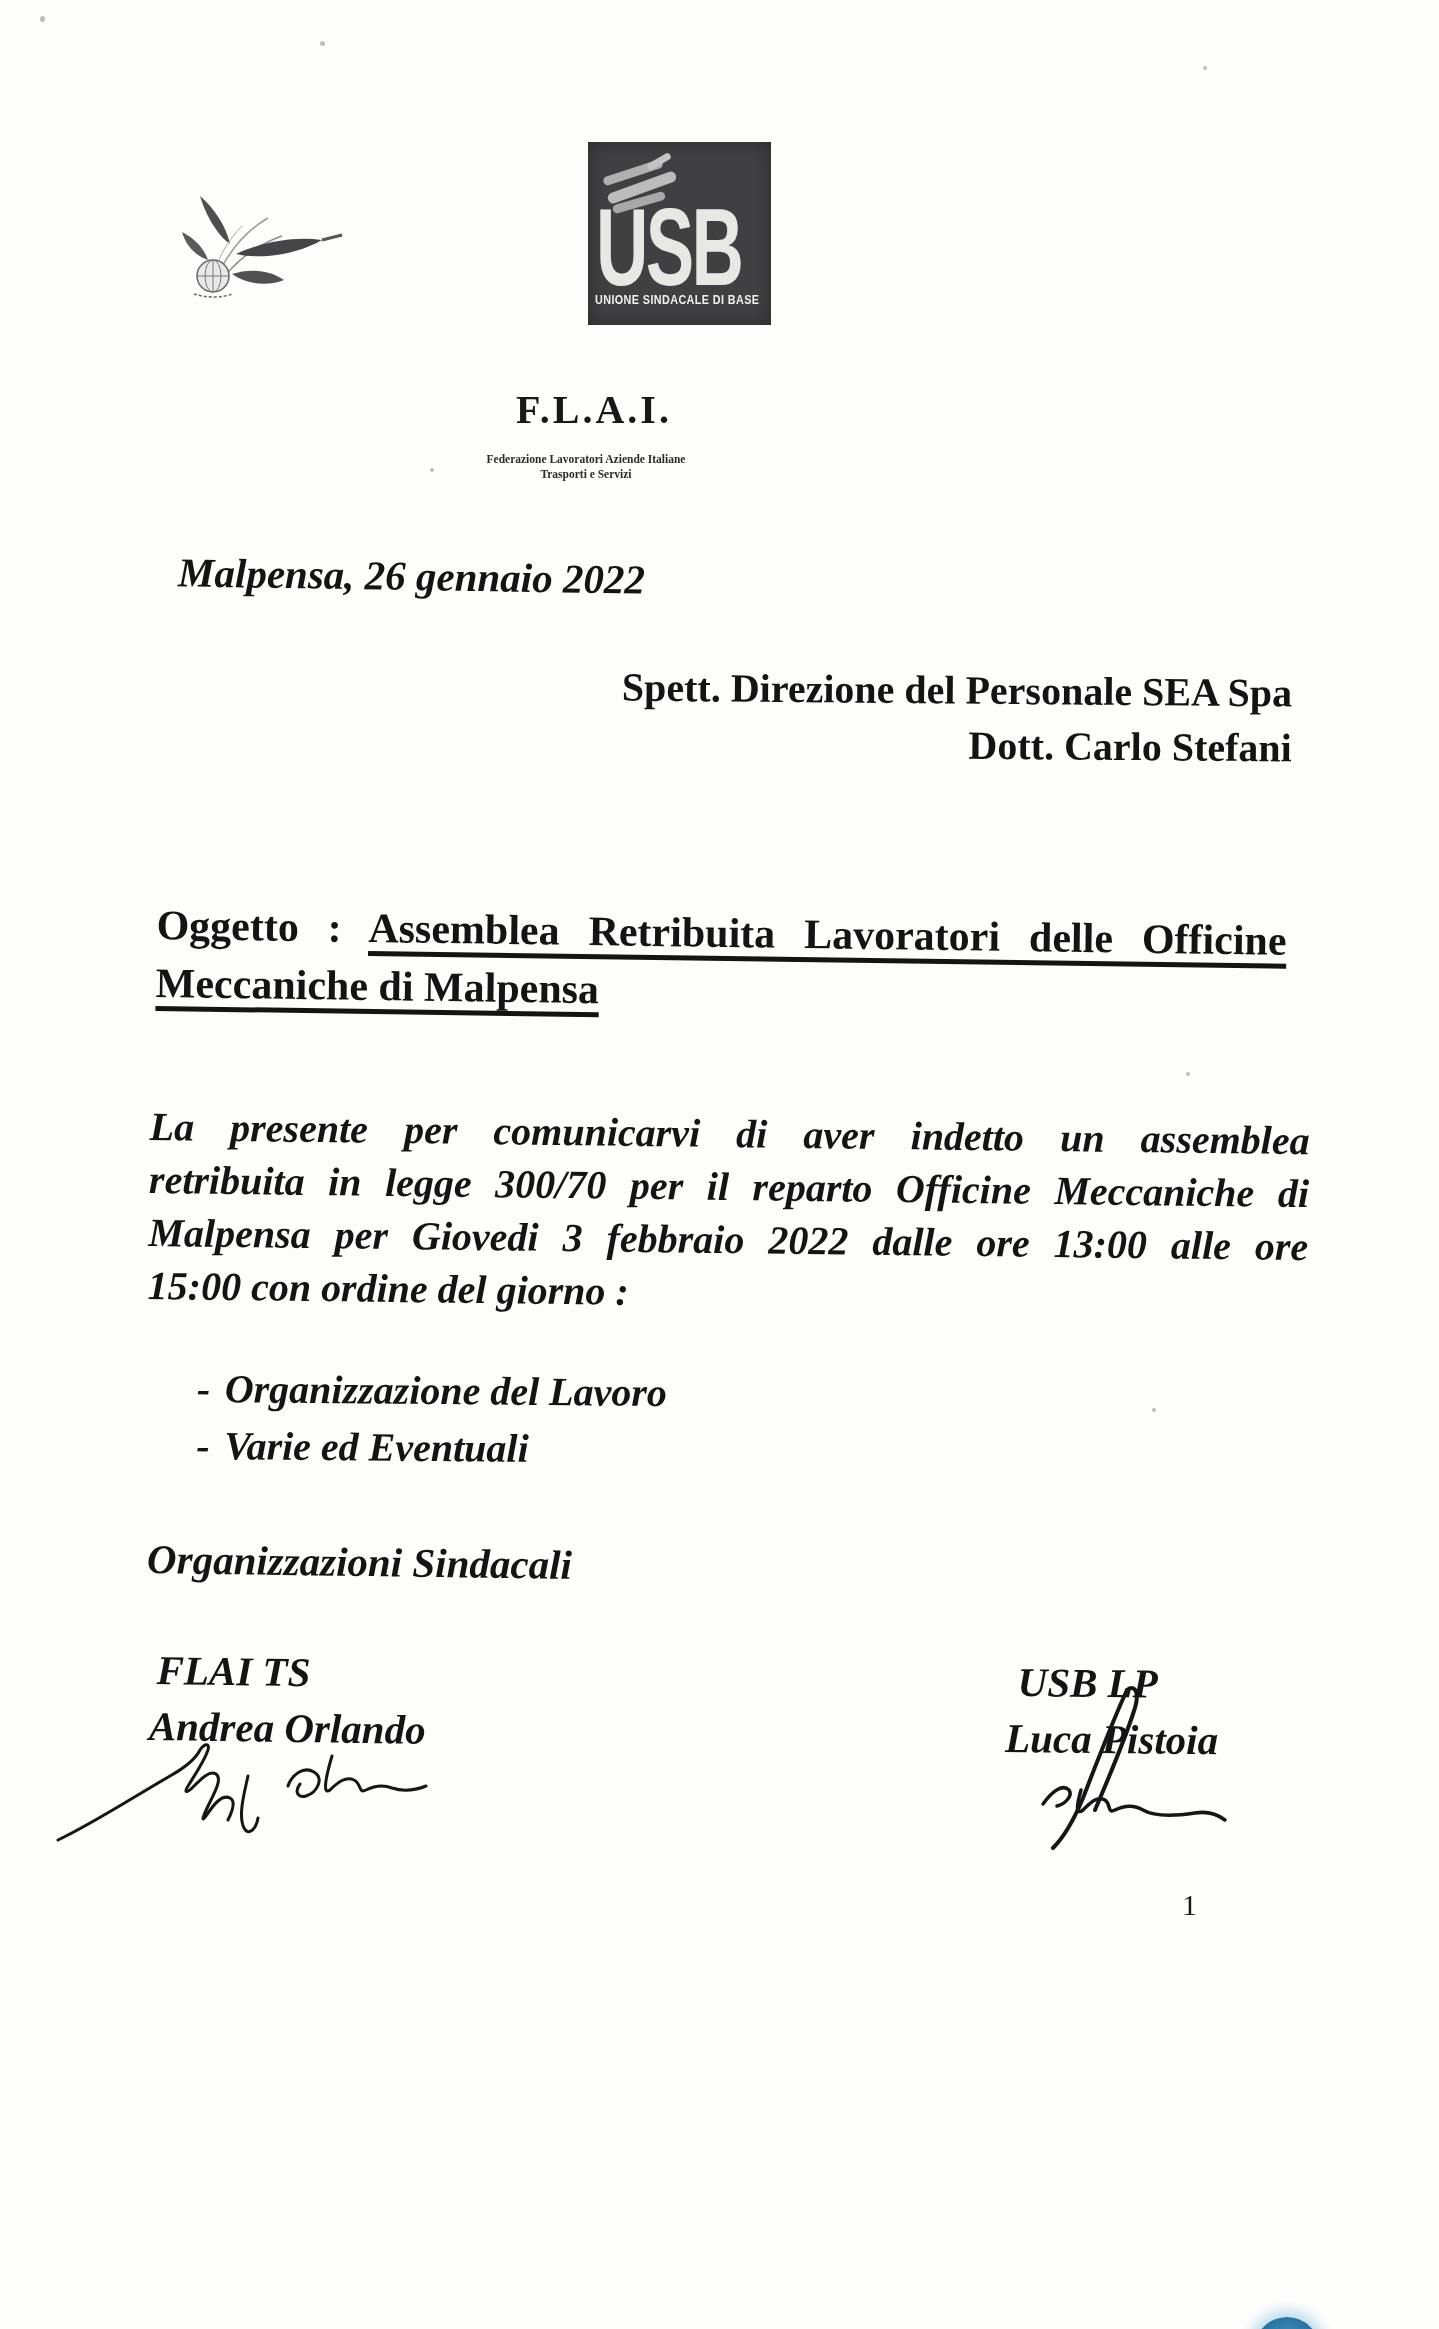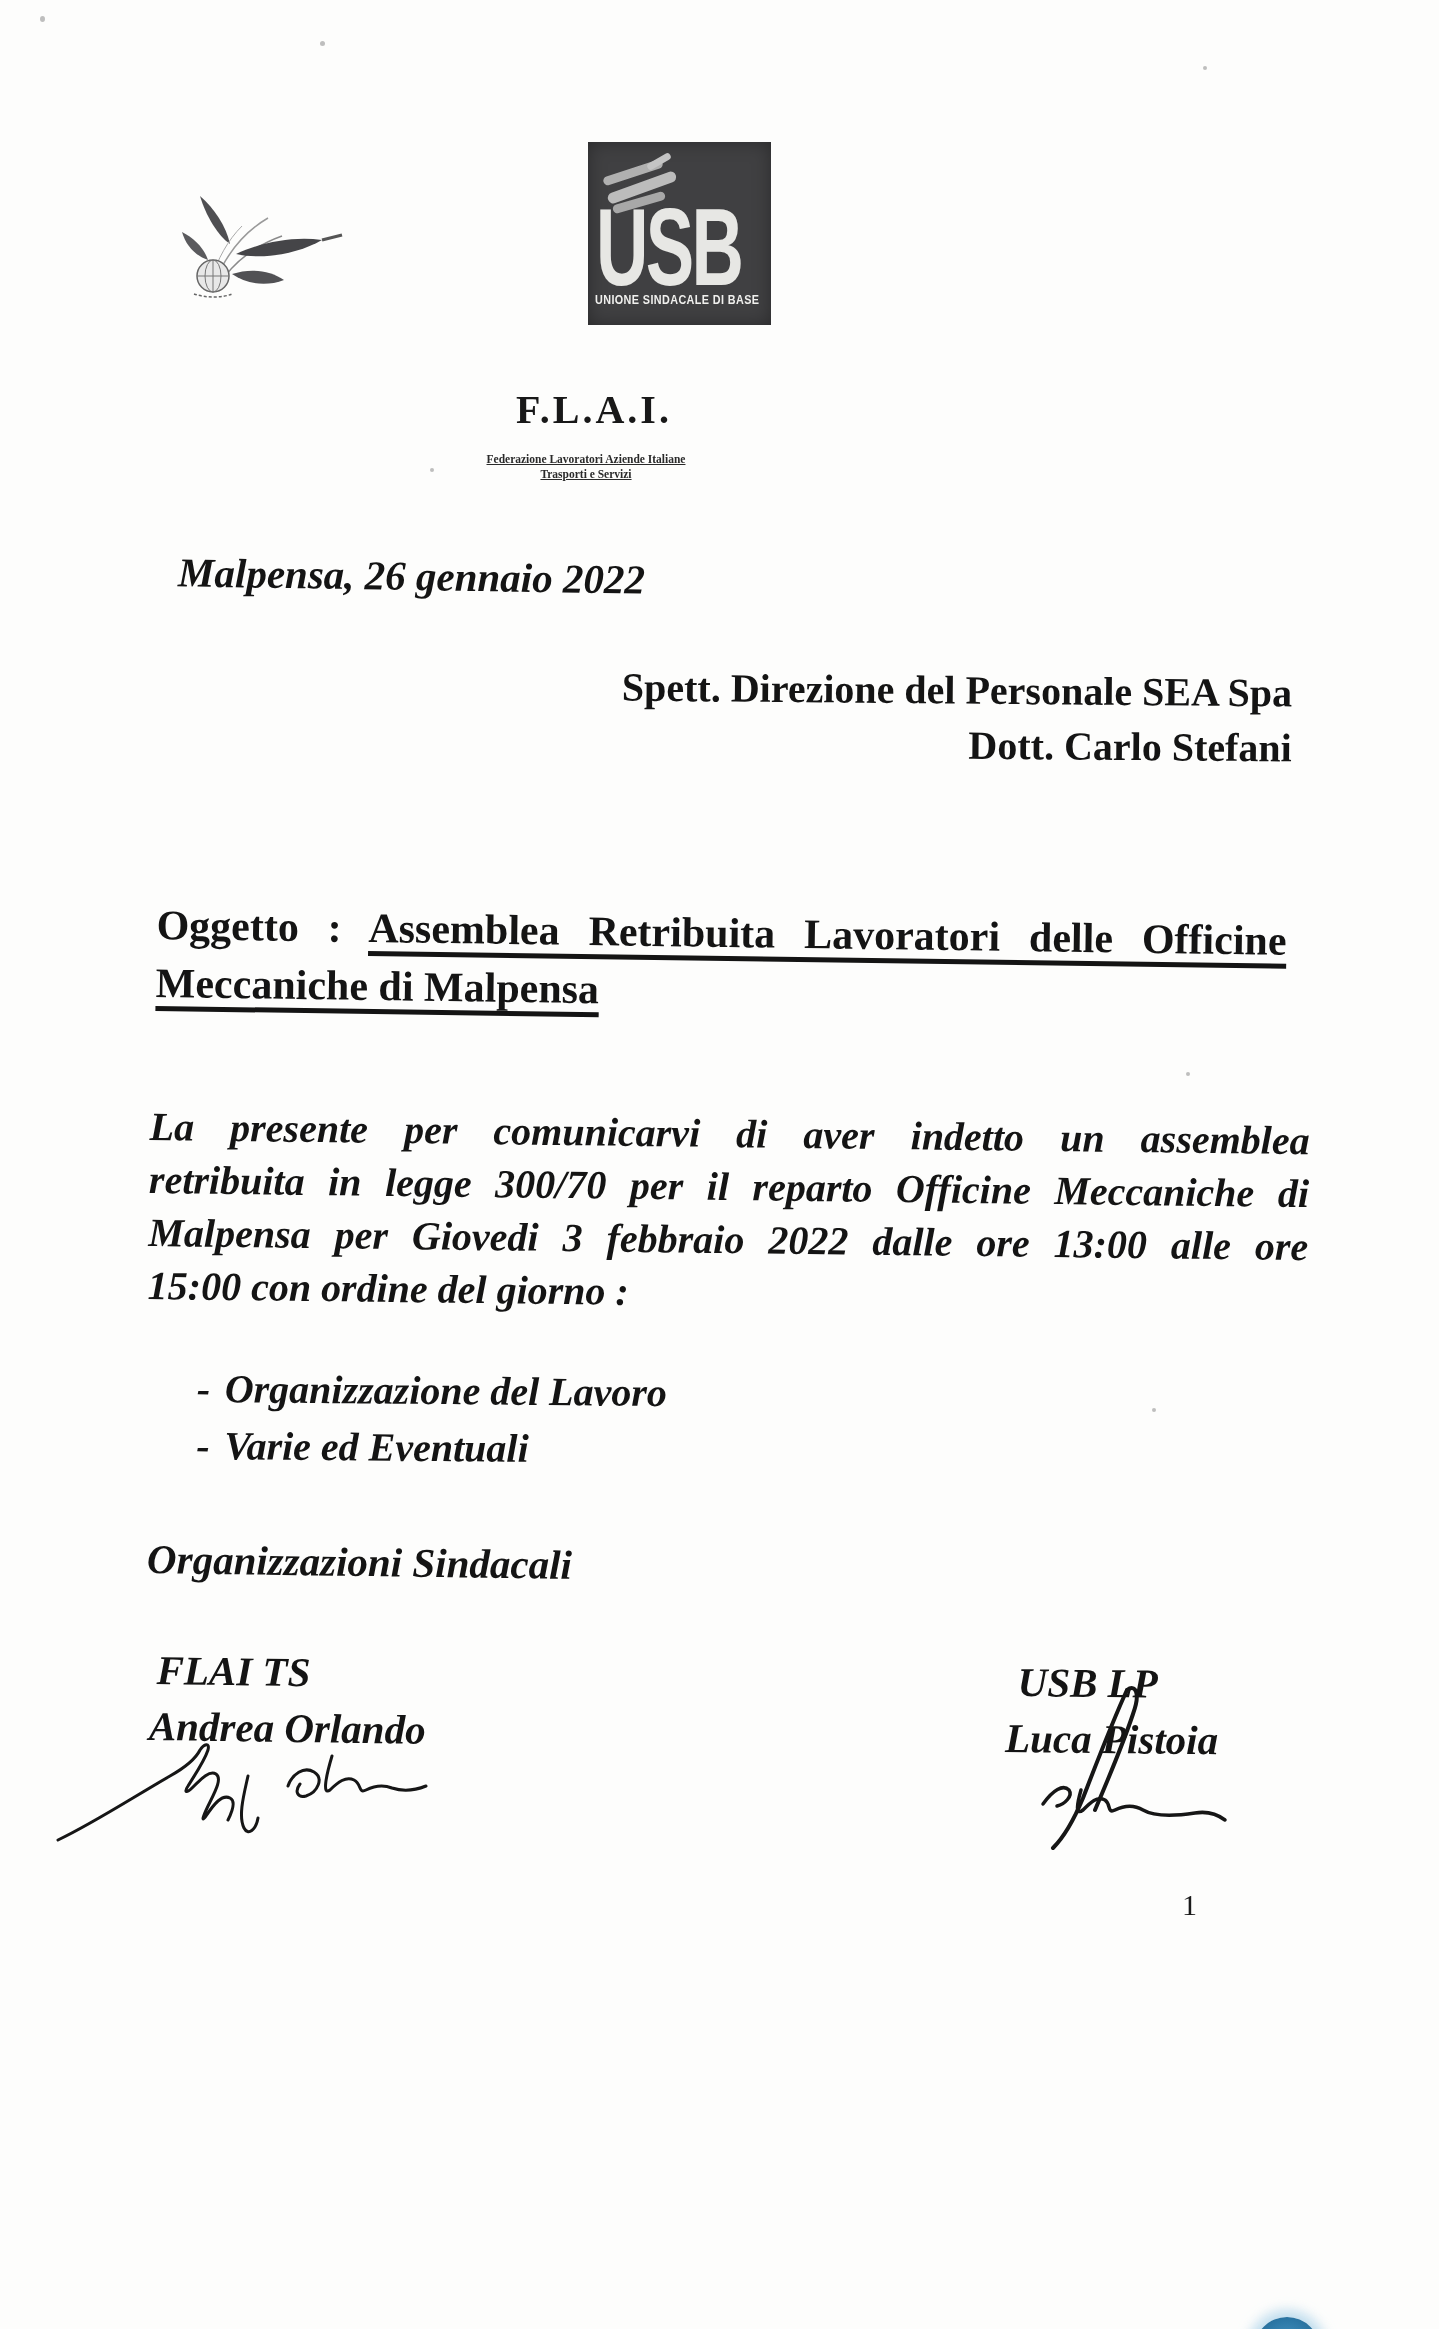--- a/index.html
+++ b/index.html
@@ -11,21 +11,21 @@
   .abs{position:absolute;}
 
   
   .flai-logo{left:168px;top:186px;width:360px;height:130px;}
   .flai-acronym{
     left:348px;top:200px;font-size:40px;font-weight:bold;letter-spacing:3px;
     color:#181818;white-space:nowrap;
   }
   .flai-sub{
     left:308px;top:266px;width:220px;text-align:center;
-    font-size:11.5px;line-height:15px;color:#2a2a2a;font-weight:600;text-decoration:underline;
+    font-size:11.5px;line-height:15px;color:#2a2a2a;font-weight:600;
   }
   .usb-box{
     left:588px;top:142px;width:183px;height:183px;background:#404042;
     box-shadow:inset 0 0 18px rgba(0,0,0,.35);
   }
   .usb-stroke{position:absolute;border-radius:6px;}
   .usb-word{
     position:absolute;left:8px;top:50px;font-family:"Liberation Sans",sans-serif;
     font-weight:bold;font-size:110px;line-height:110px;letter-spacing:-4px;
     color:#e7e7e4;transform:scaleX(0.66);transform-origin:left top;white-space:nowrap;

